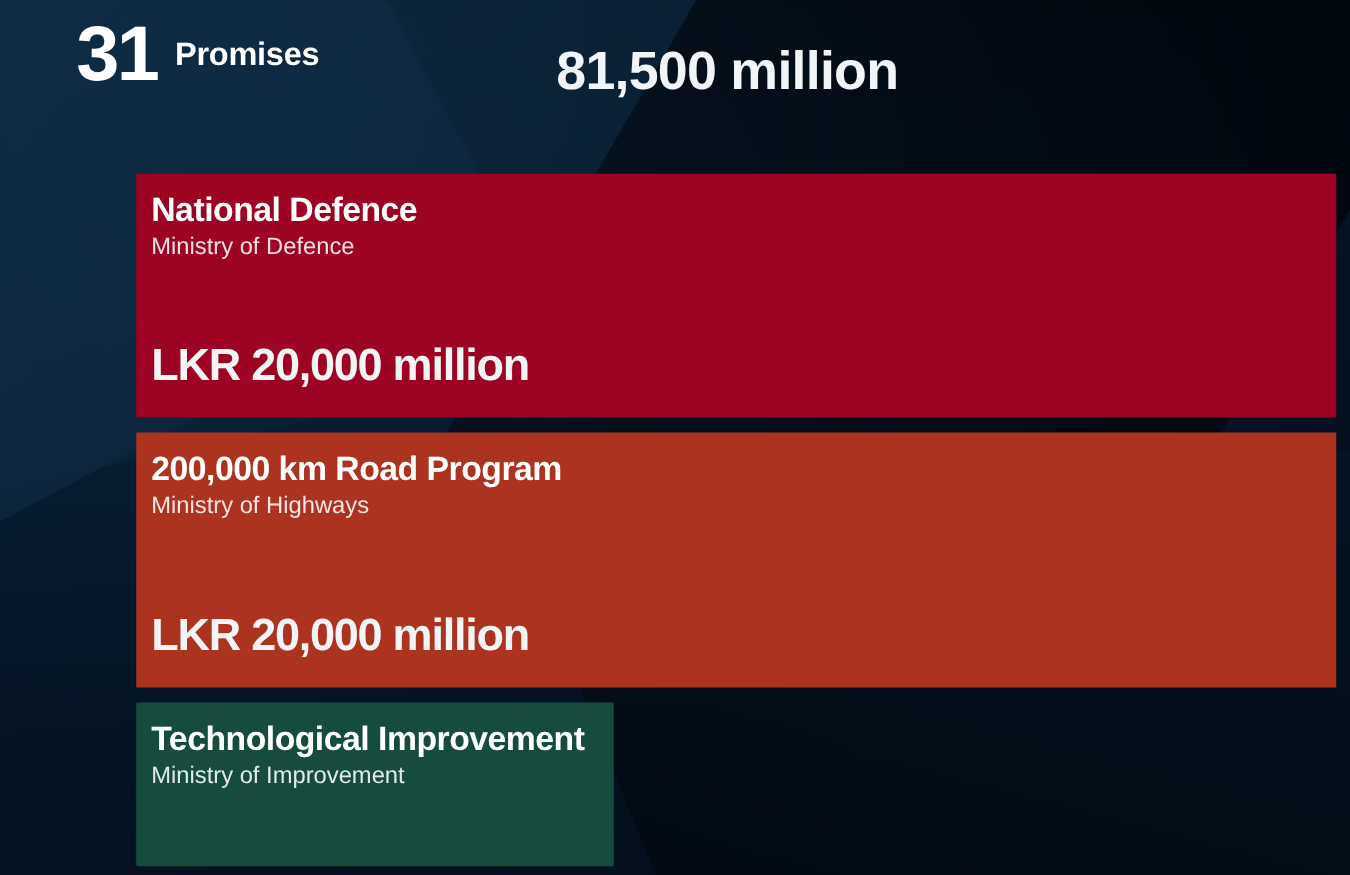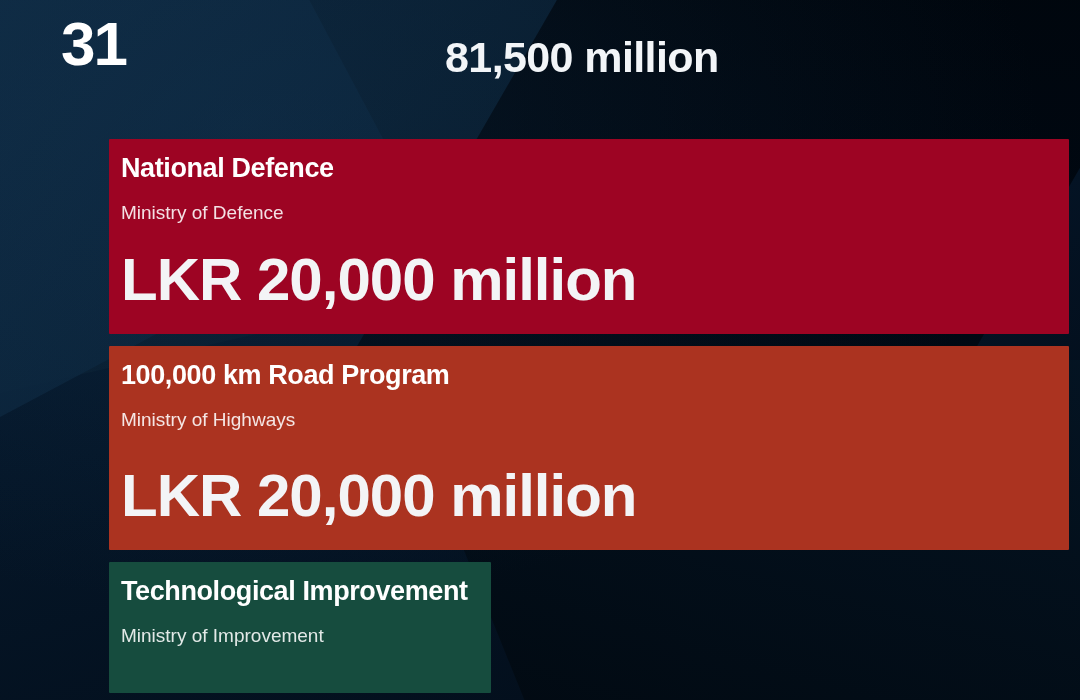--- a/index.html
+++ b/index.html
@@ -99,24 +99,24 @@
     padding:14px 0 0 12px;
     height:100%;
     display:flex; flex-direction:column;
   }
   .card-title{
     font-size:27px; font-weight:bold; color:#ffffff;
     line-height:1.12; letter-spacing:-0.4px; white-space:nowrap;
   }
   .card-sub{
     font-size:19px; font-weight:normal; color:rgba(255,255,255,.88);
-    line-height:1.25; margin-top:18px; white-space:nowrap;
+    line-height:1.25; margin-top:3px; white-space:nowrap;
   }
   .card-amount{
-    font-size:60px; font-weight:bold; color:#f3f4f6;
+    font-size:36px; font-weight:bold; color:#f3f4f6;
     letter-spacing:-1px; line-height:1;
     margin-top:auto; margin-bottom:24px; white-space:nowrap;
   }
   .card-amount.hidden{ visibility:hidden; }
 </style>
 </head>
 <body>
 
 <div id="stage">
 
@@ -124,40 +124,41 @@
   <div class="bg-wedge-bl"></div>
   <div class="bg-wedge-tl"></div>
   <div class="bg-wedge-br"></div>
   <div class="bg-wedge-tr"></div>
   <div class="bg-vignette"></div>
 
   <div class="header">
     <div class="count-block">
       <div class="big-count">31</div>
       <div class="count-label">
+        <div>Promises</div>
       </div>
     </div>
     <div class="total-amount">81,500 million</div>
   </div>
 
   <div class="cards">
 
     <div class="card" style="height:195px;">
       <div class="card-fill" style="width:960px;background:#9d0423;"></div>
       <div class="card-body">
         <div class="card-title">National Defence</div>
         <div class="card-sub">Ministry of Defence</div>
         <div class="card-amount">LKR 20,000 million</div>
       </div>
     </div>
 
     <div class="card" style="height:204px;">
       <div class="card-fill" style="width:960px;background:#ab3320;"></div>
       <div class="card-body">
-        <div class="card-title">100,000 km Road Program</div>
+        <div class="card-title">200,000 km Road Program</div>
         <div class="card-sub">Ministry of Highways</div>
         <div class="card-amount">LKR 20,000 million</div>
       </div>
     </div>
 
     <div class="card" style="height:131px;margin-bottom:0;">
       <div class="card-fill" style="width:382px;background:#164c3e;"></div>
       <div class="card-body">
         <div class="card-title">Technological Improvement</div>
         <div class="card-sub">Ministry of Improvement</div>

